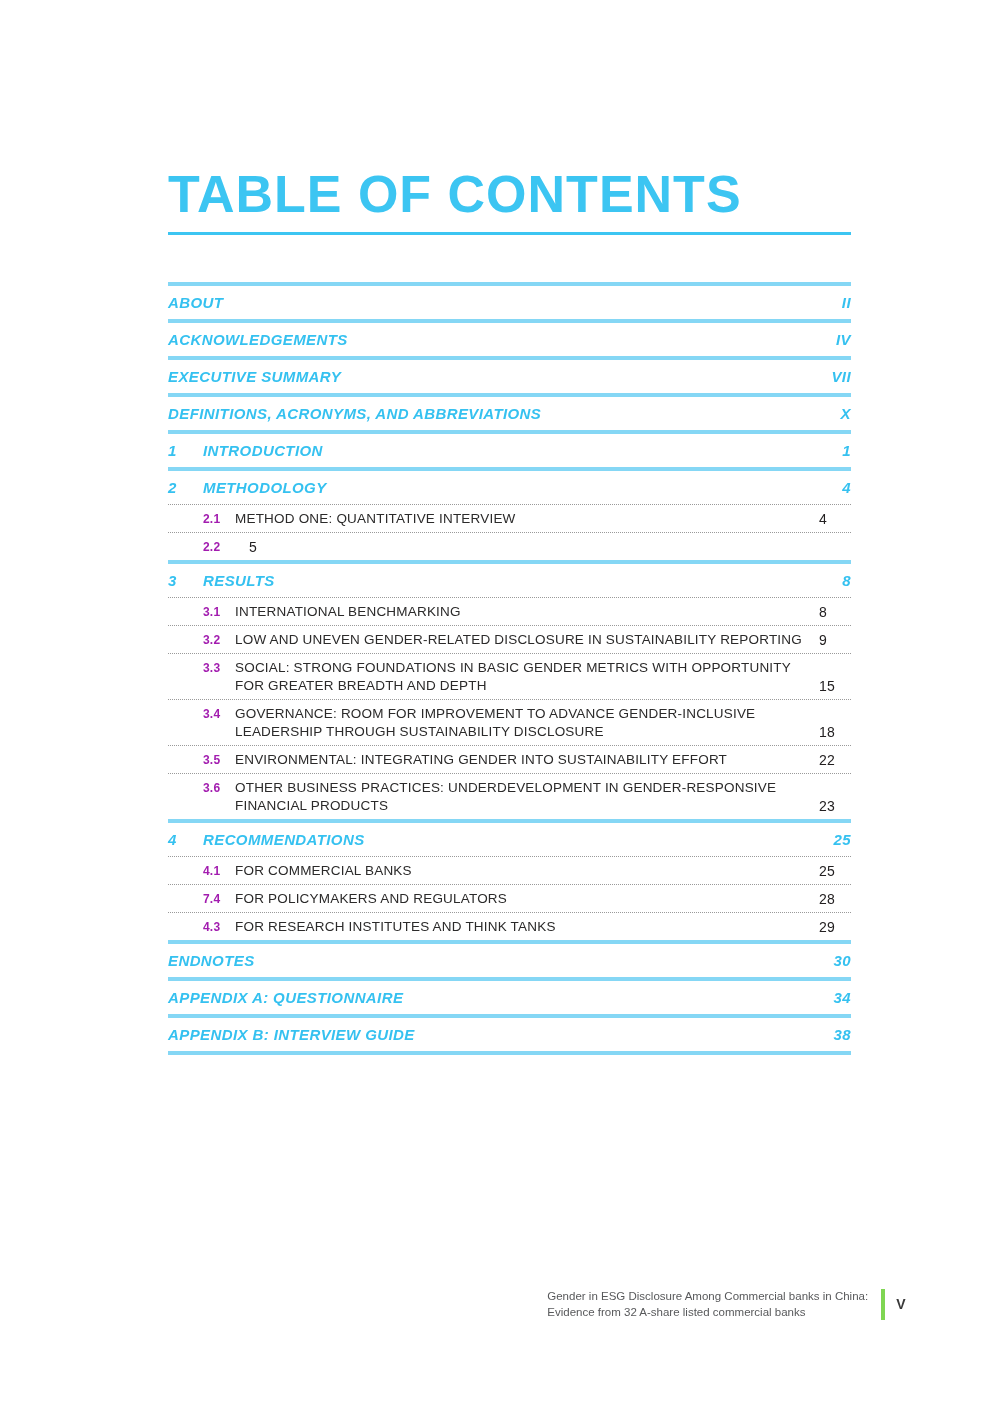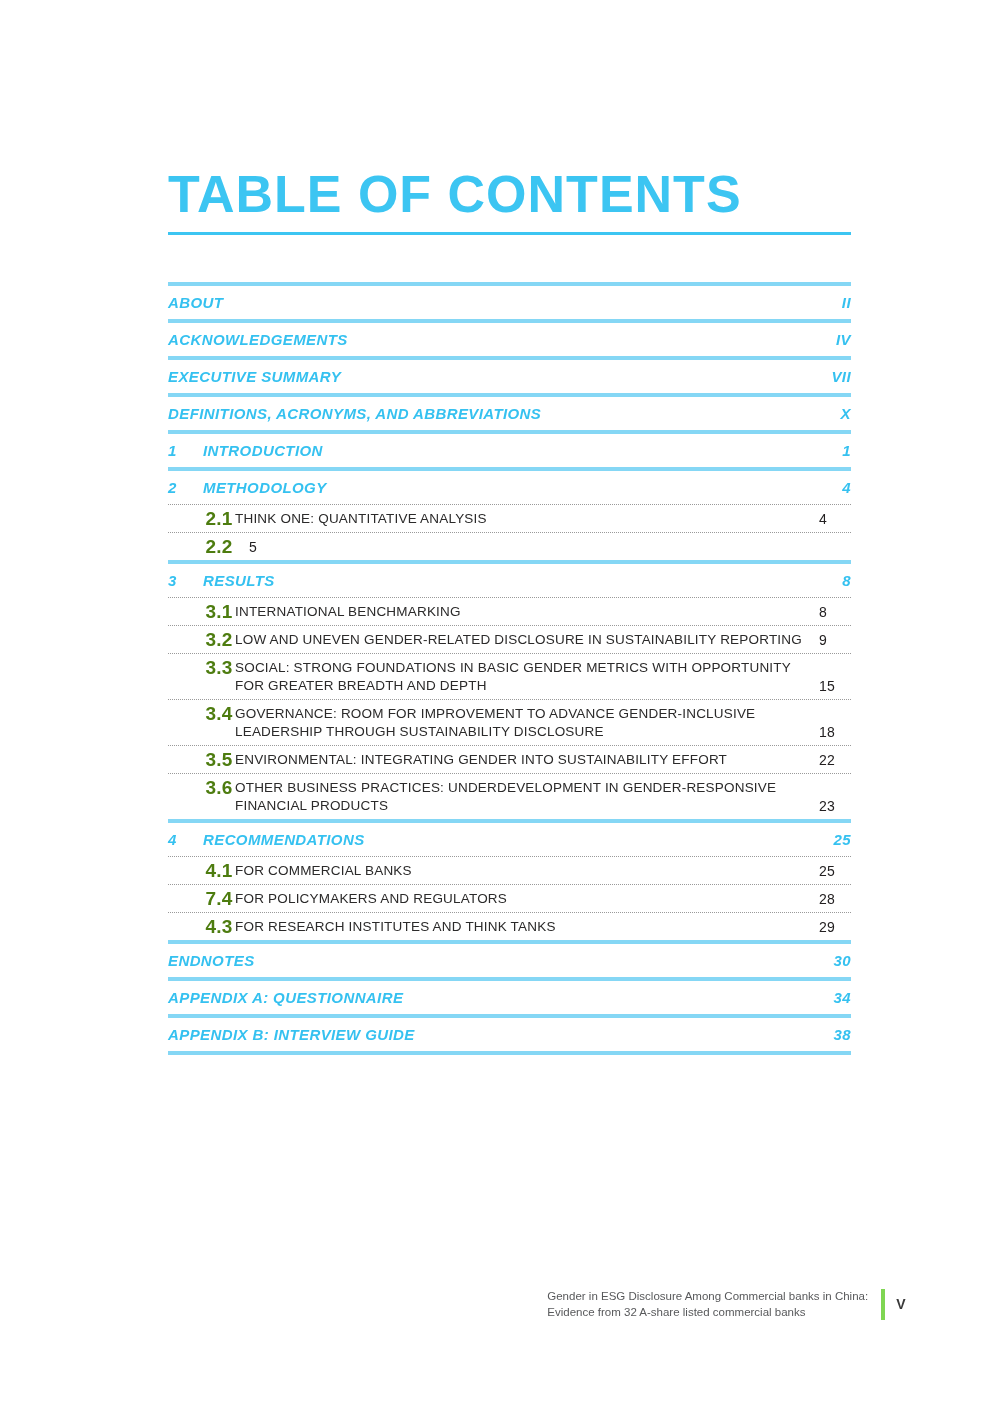--- a/index.html
+++ b/index.html
@@ -67,21 +67,21 @@
 
   .row.sub {
     align-items: flex-start;
     padding: 4.5px 0;
     padding-left: 35px;
     color: #2b2a2a;
     font-size: 13.5px;
     line-height: 18px;
     letter-spacing: 0.2px;
   }
-  .row.sub .num { width: 32px; font-size: 19px; color: #4d7c0f; text-align: center; }
+  .row.sub .num { width: 32px; font-size: 12px; color: #a21caf; }
   .row.sub .label { max-width: 570px; }
   .row.sub .page-num { font-size: 14px; color: #232021; }
 
   .footer {
     position: absolute;
     top: 1288px;
     right: 86px;
     display: flex;
     align-items: center;
   }
@@ -146,21 +146,21 @@
 
       <div class="row top">
         <span class="num">2</span>
         <span class="label">METHODOLOGY</span>
         <span class="page-num">4</span>
       </div>
       <div class="dot-sep"></div>
 
       <div class="row sub">
         <span class="num">2.1</span>
-        <span class="label">THINK ONE: QUANTITATIVE ANALYSIS</span>
+        <span class="label">METHOD ONE: QUANTITATIVE INTERVIEW</span>
         <span class="page-num">4</span>
       </div>
       <div class="dot-sep"></div>
 
       <div class="row sub">
         <span class="num">2.2</span>
         <span class="page-num">5</span>
       </div>
       <div class="bar-sep"></div>
 

